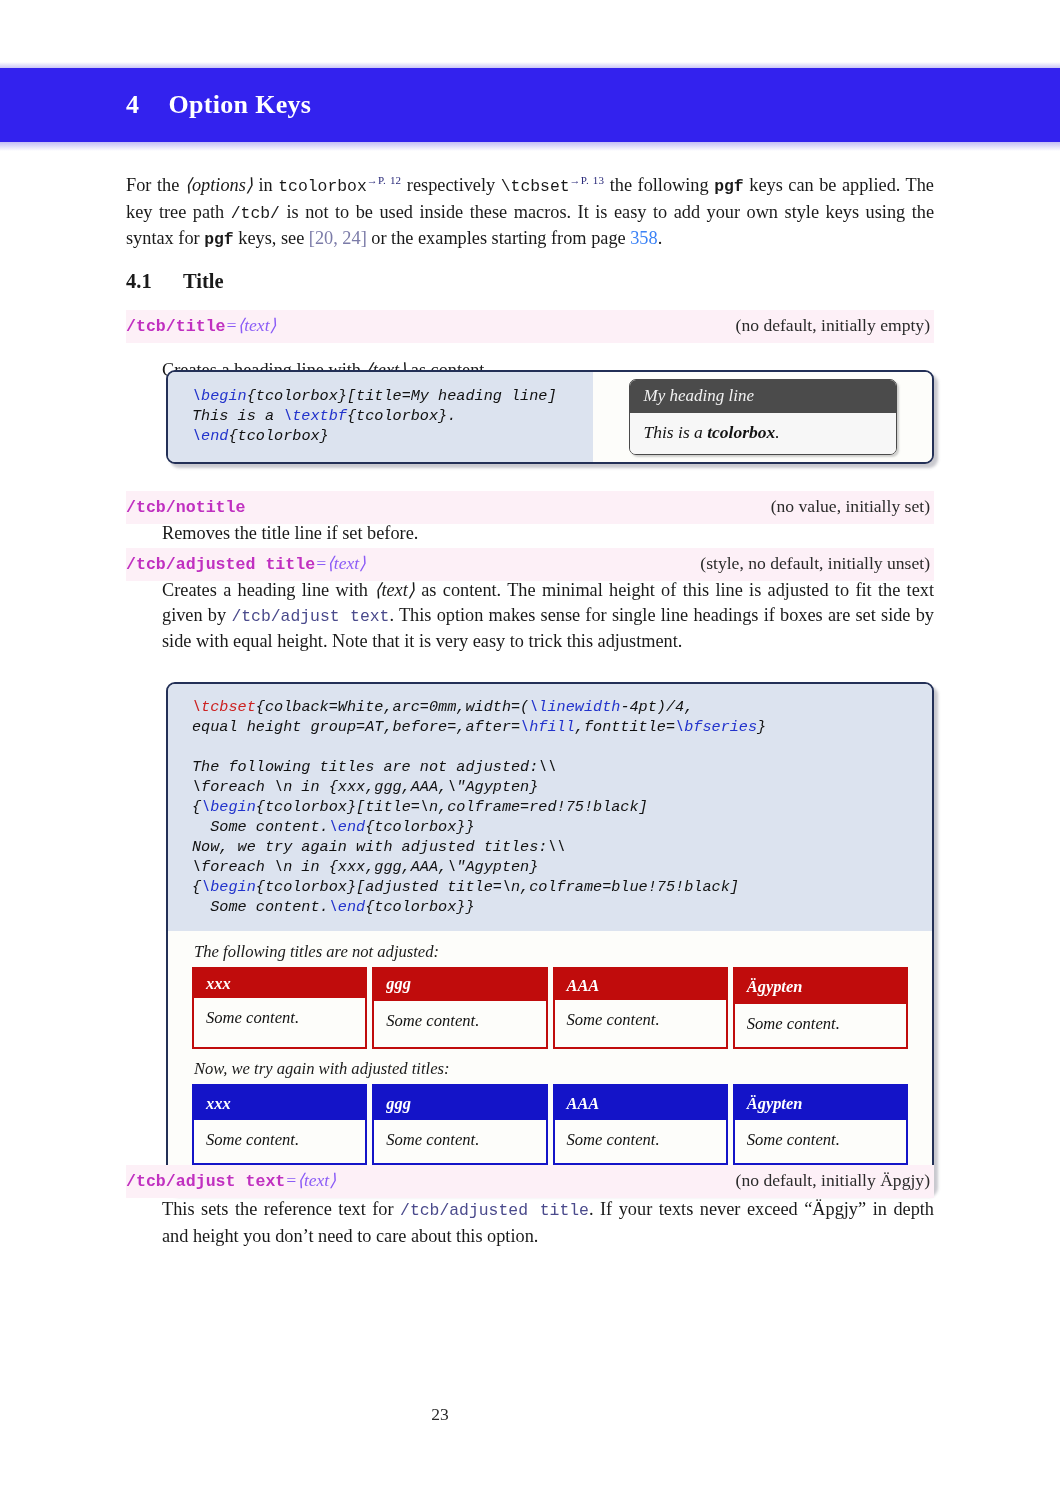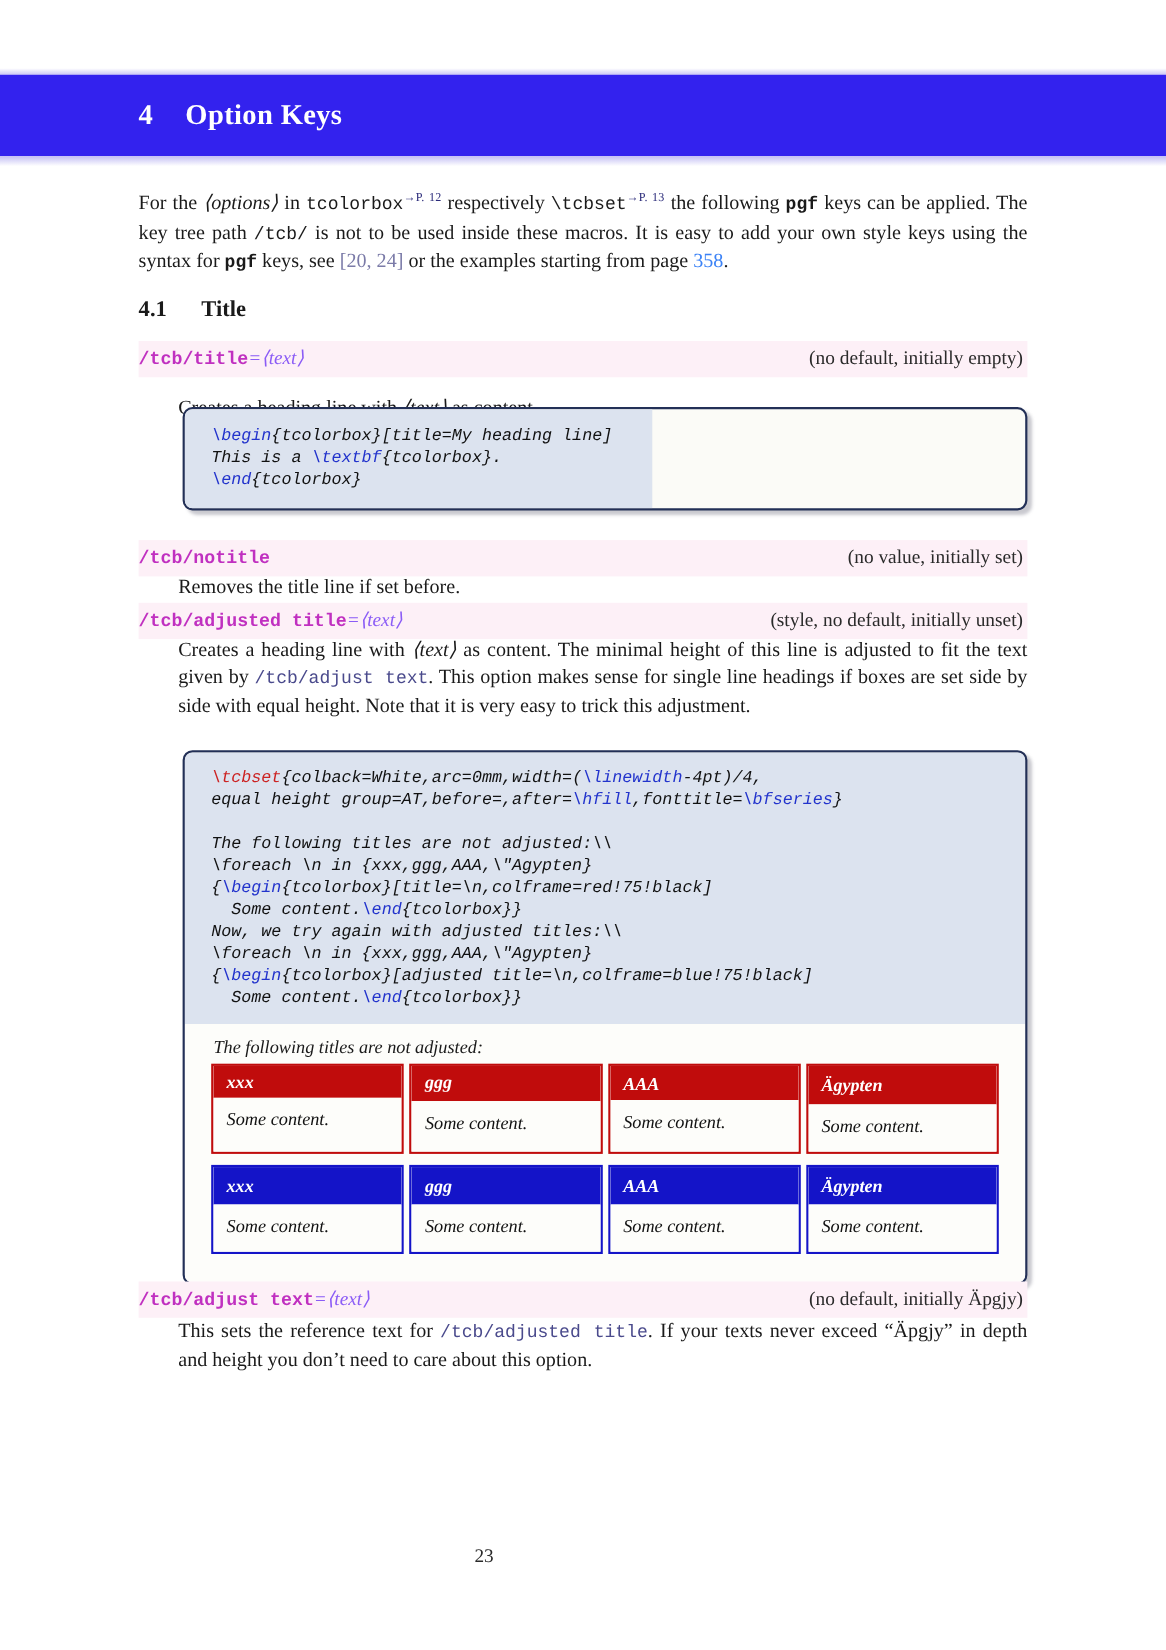--- a/index.html
+++ b/index.html
@@ -269,20 +269,26 @@
   <p class="desc"><span>Creates a heading line with </span><span class="it">⟨text⟩</span><span> as content.</span></p>
 </div>
 
 <div class="col" style="left:166px; top:370px; width:768px;">
   <div class="exbox">
     <div class="exbox-split">
       <div class="code-pane" style="width:425px;">
         <pre class="code"><span class="cmd-blue">\begin</span><span>{tcolorbox}[title=My heading line]</span>
 <span>This is a </span><span class="cmd-blue">\textbf</span><span>{tcolorbox}.</span>
 <span class="cmd-blue">\end</span><span>{tcolorbox}</span></pre>
+      </div>
+      <div class="result-pane">
+        <div class="demo-box">
+          <div class="demo-title">My heading line</div>
+          <div class="demo-body"><span>This is a </span><span class="bf">tcolorbox</span><span>.</span></div>
+        </div>
       </div>
     </div>
   </div>
 </div>
 
 <div class="col" style="top:491px;">
   <div class="keyline">
     <span class="keyname">/tcb/notitle</span>
     <span class="keyspec">(no value, initially set)</span>
   </div>
@@ -329,20 +335,21 @@
           </div>
           <div class="mini-box">
             <div class="mini-title t-cap">AAA</div>
             <div class="mini-body">Some content.</div>
           </div>
           <div class="mini-box">
             <div class="mini-title t-both">Ägypten</div>
             <div class="mini-body">Some content.</div>
           </div>
         </div>
+      <p class="result-caption">Now, we try again with adjusted titles:</p>
       <div class="box-row" id="row-adjusted">
           <div class="mini-box blue">
             <div class="mini-title t-even">xxx</div>
             <div class="mini-body">Some content.</div>
           </div>
           <div class="mini-box blue">
             <div class="mini-title t-even">ggg</div>
             <div class="mini-body">Some content.</div>
           </div>
           <div class="mini-box blue">

